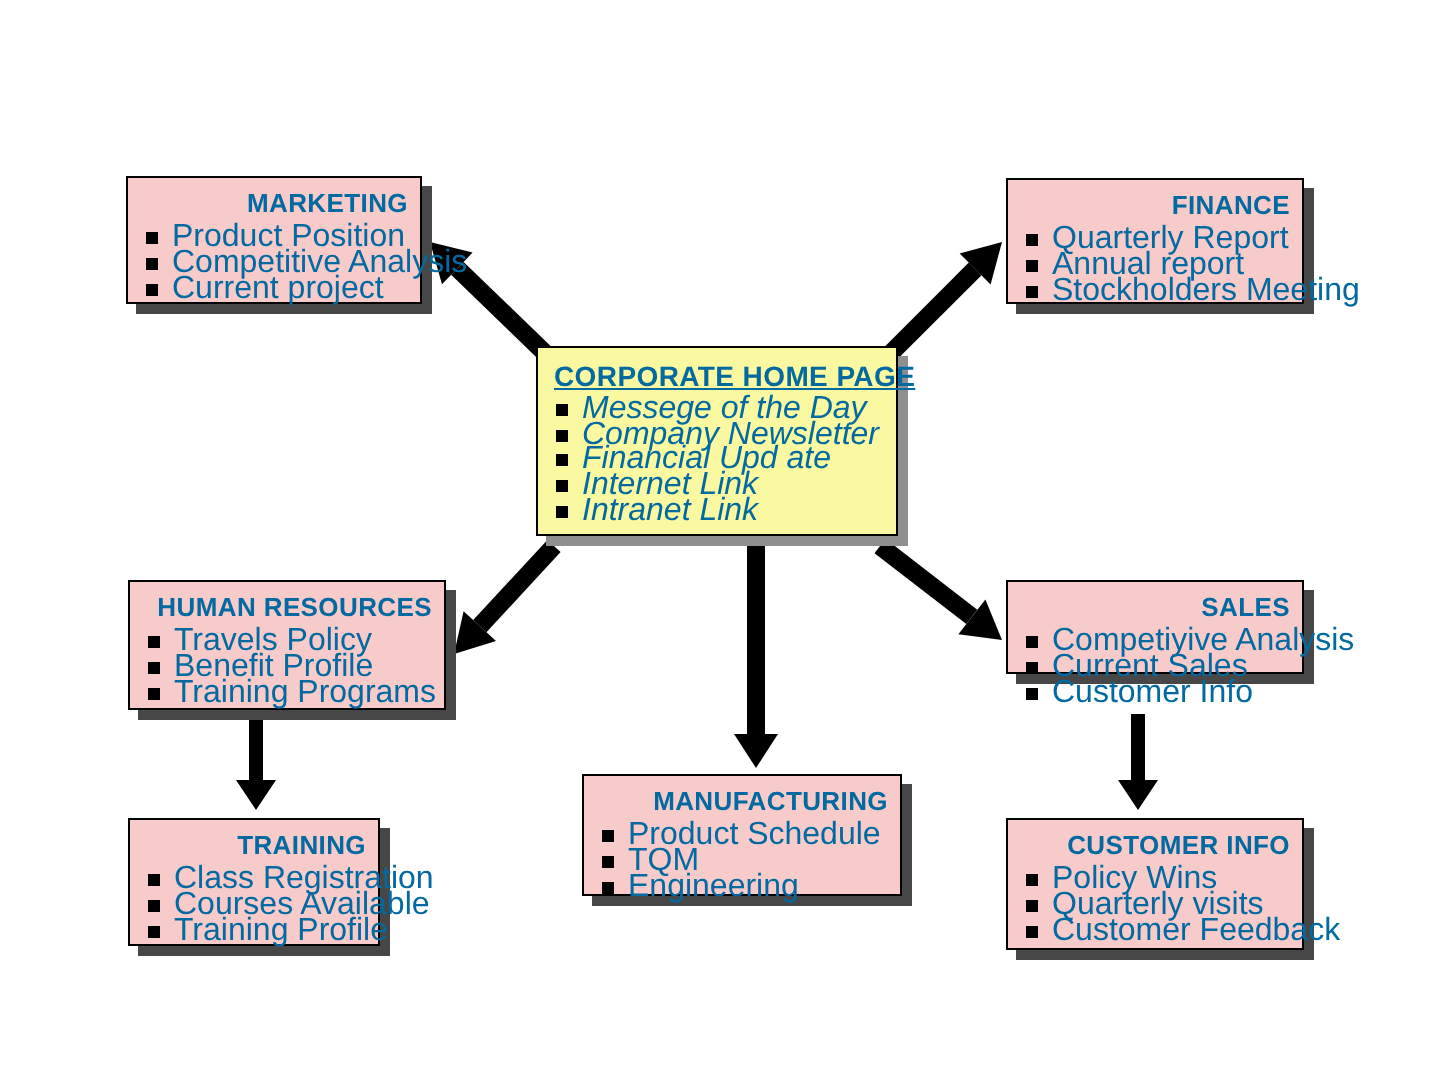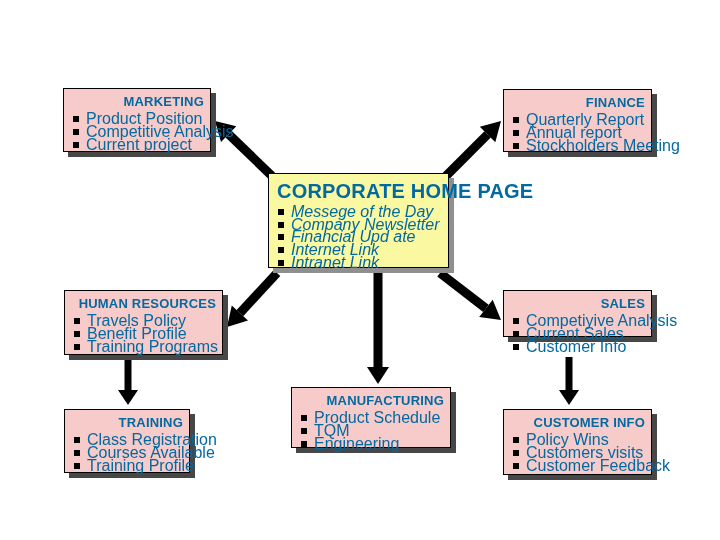--- a/index.html
+++ b/index.html
@@ -30,22 +30,23 @@
     box-shadow: 5px 5px 0 #8f8f8f;
   }
   .node-title {
     font-size: 13px;
     font-weight: bold;
     padding: 5px 6px 0 8px;
     letter-spacing: 0.2px;
     white-space: nowrap;
   }
   .node.hub .node-title {
-    font-size: 20px;
+    font-size: 14px;
     padding-top: 6px;
+    text-decoration: underline;
   }
   .node-items {
     list-style: none;
     margin: 3px 0 0 0;
     padding: 0 4px 0 9px;
   }
   .node-items li {
     display: flex;
     align-items: center;
     height: 13px;
@@ -219,21 +220,21 @@
 
   <div class="node" style="left:503px;top:409px;width:149px;height:66px">
     <div class="node-title">CUSTOMER INFO</div>
     <ul class="node-items">
       <li>
           <span class="bullet"></span>
           <span>Policy Wins</span>
         </li>
       <li>
           <span class="bullet"></span>
-          <span>Customers visits</span>
+          <span>Quarterly visits</span>
         </li>
       <li>
           <span class="bullet"></span>
           <span>Customer Feedback</span>
         </li>
     </ul>
   </div>
 
 </div>
 

